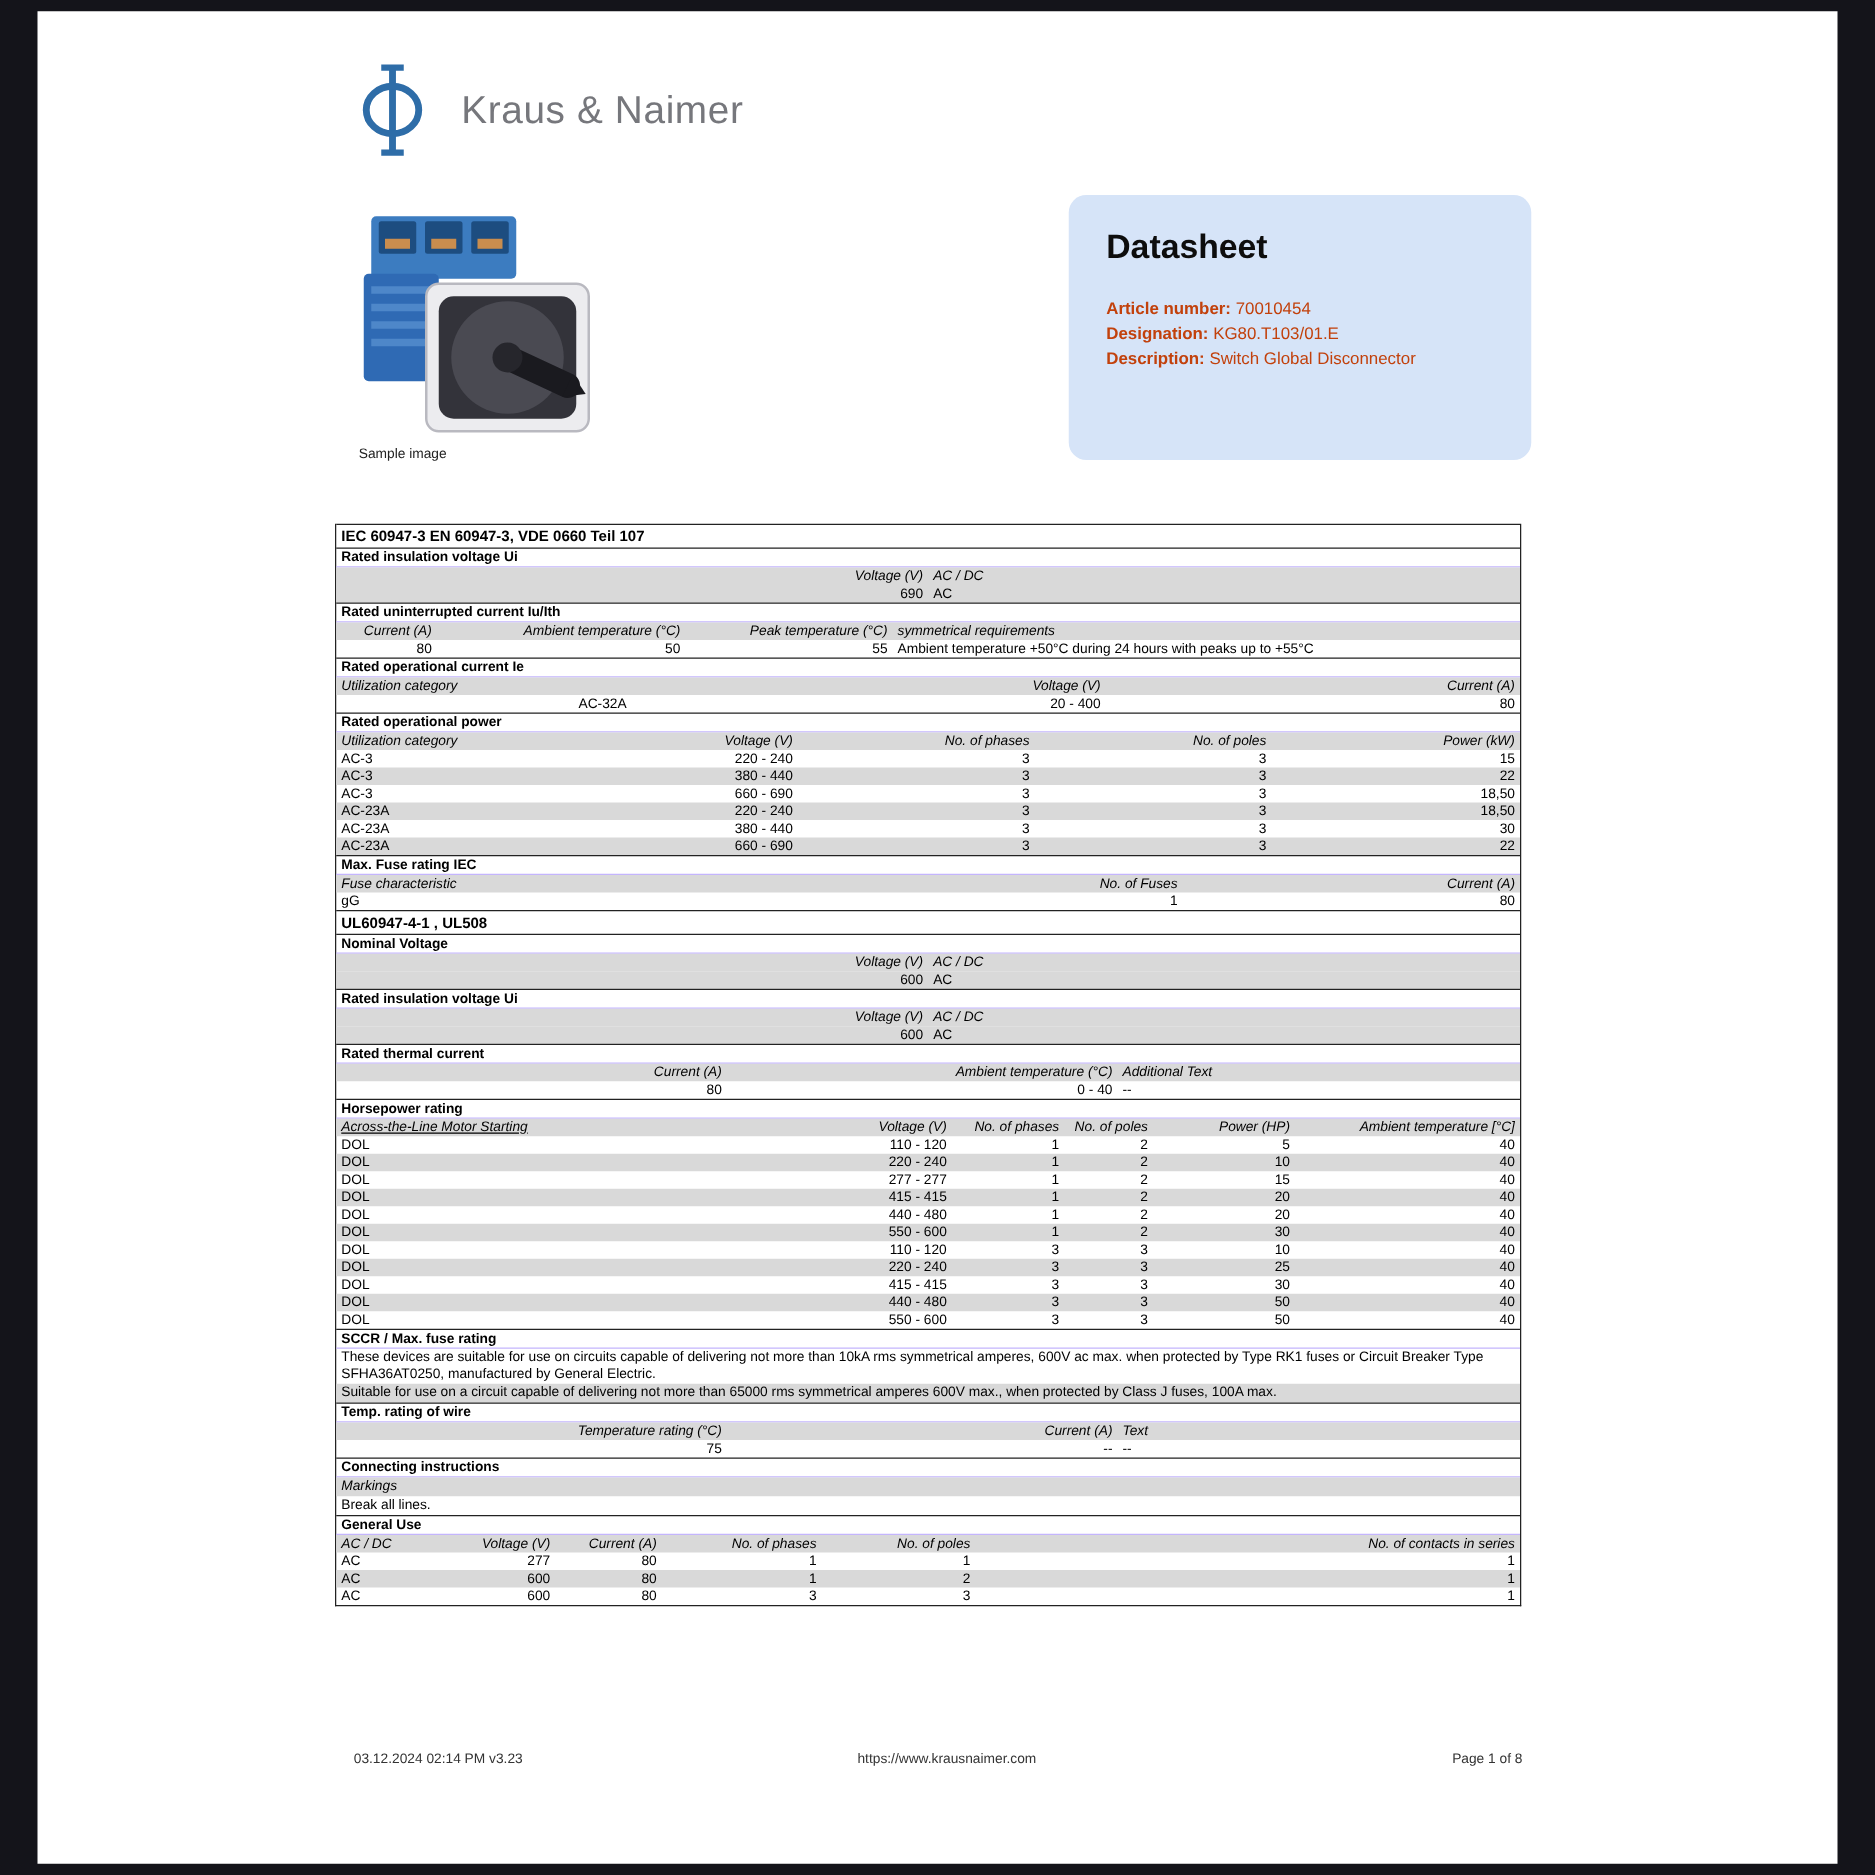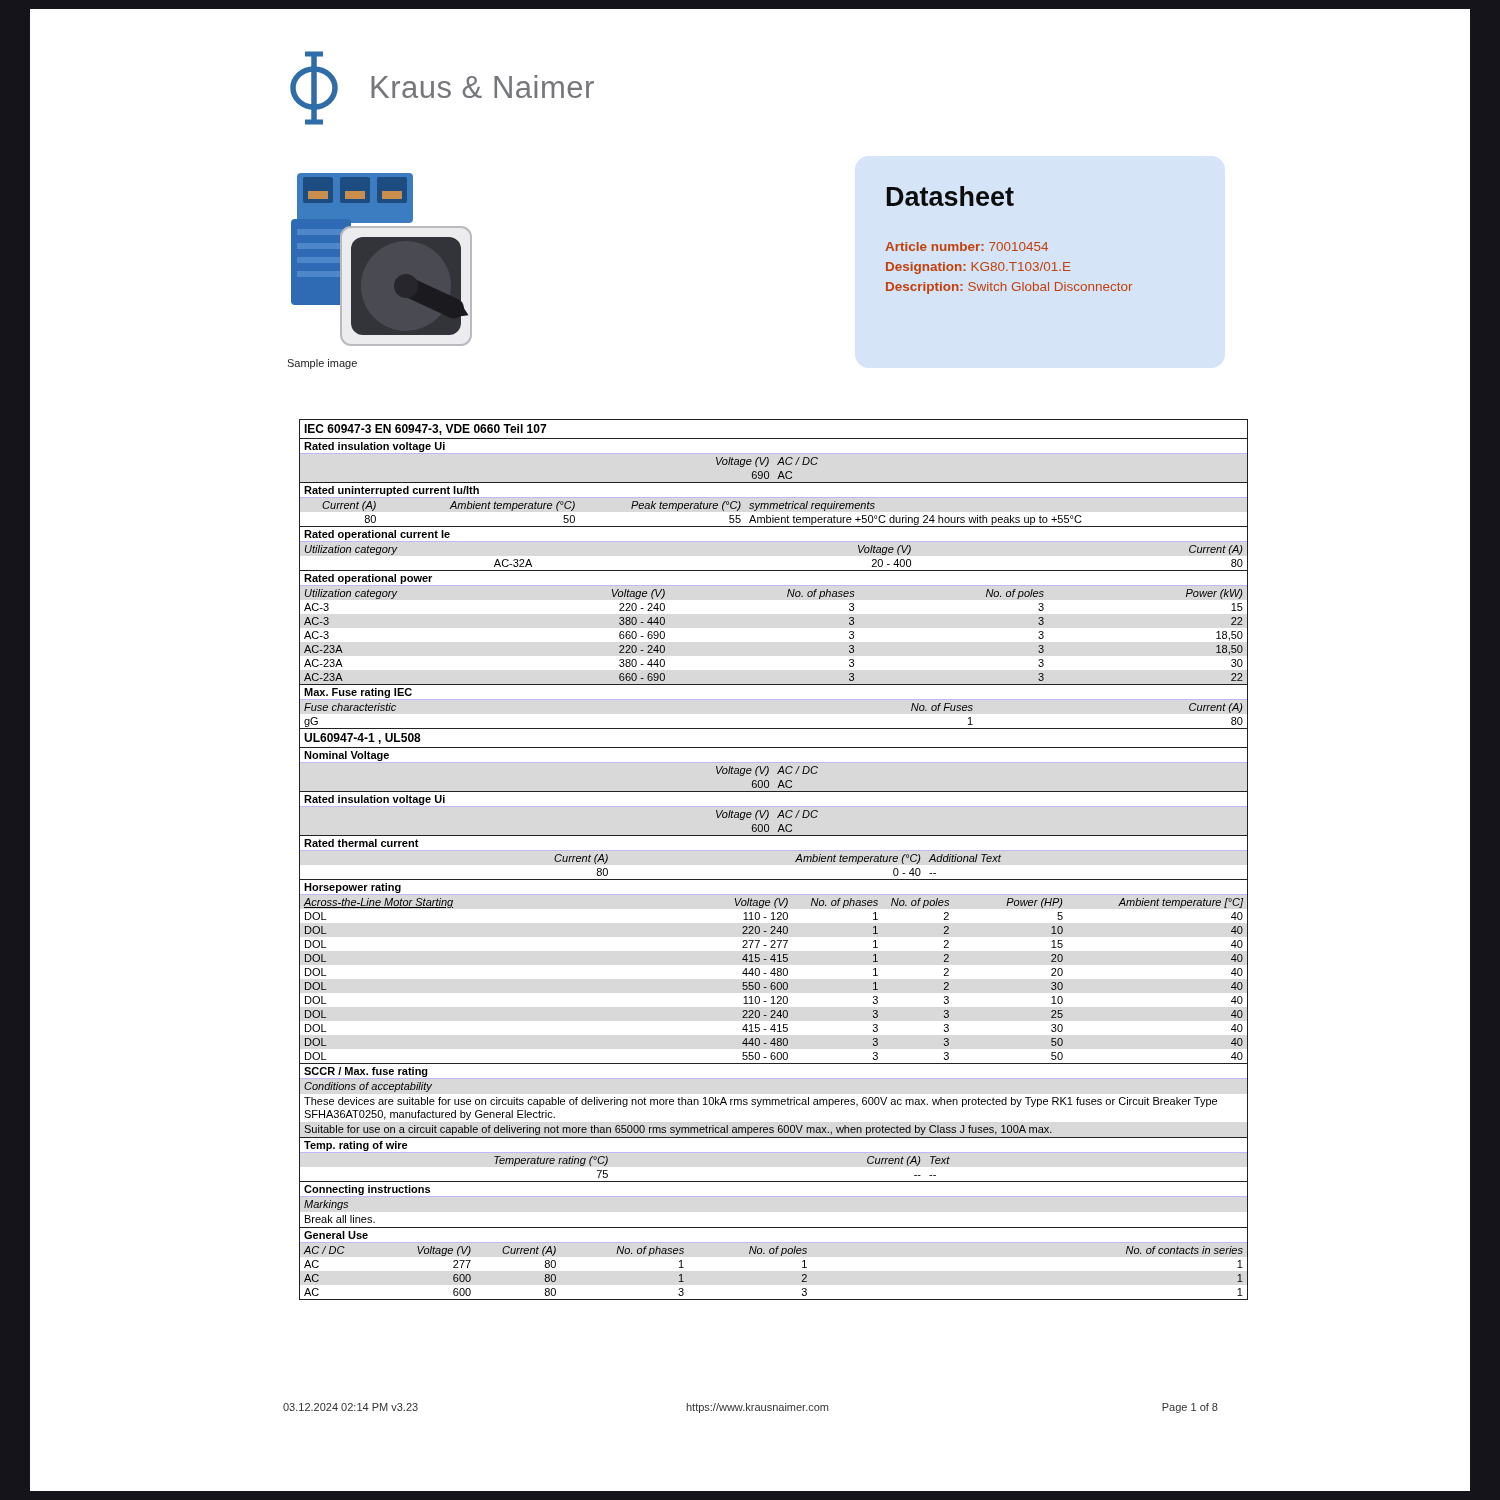--- a/index.html
+++ b/index.html
@@ -23,21 +23,21 @@
   .panel{
     position:absolute;left:825px;top:147px;width:370px;height:212px;
     background:#d6e4f8;border-radius:14px;box-sizing:border-box;
     padding:26px 30px;
   }
   .panel-title{font-size:27px;font-weight:bold;color:#0d0d0d;margin:0 0 24px 0;}
   .field{font-size:13.5px;line-height:20px;color:#c2410c;}
   .field .lbl{font-weight:bold;}
   
   .spec{
-    position:absolute;left:269px;top:410px;width:949px;
+    position:absolute;left:238px;top:410px;width:949px;
     border-left:1px solid #222;border-right:1px solid #222;border-bottom:1px solid #222;
     box-sizing:border-box;
   }
   .trow{min-height:14px;line-height:14px;font-size:11px;color:#000;}
   .trow.shaded{background:#d9d9d9;}
   .trow.cells{display:flex;}
   .trow.hdr .cell{font-style:italic;}
   .cell{box-sizing:border-box;padding:0 4px;white-space:nowrap;overflow:hidden;}
   .cell.r{text-align:right;}
   .cell.l{text-align:left;}
@@ -339,21 +339,20 @@
       </div>
       <div class="trow cells dat">
         <span class="cell l" style="width: 30%;">DOL</span>
         <span class="cell r" style="width: 22%;">550 - 600</span>
         <span class="cell r" style="width: 9.5%;">3</span>
         <span class="cell r" style="width: 7.5%;">3</span>
         <span class="cell r" style="width: 12%;">50</span>
         <span class="cell r" style="width: 19%;">40</span>
       </div>
       <div class="trow subtitle bordered">SCCR / Max. fuse rating</div>
-      <div class="trow textrow shaded italic">Conditions of acceptability</div>
       <div class="trow textrow">These devices are suitable for use on circuits capable of delivering not more than 10kA rms symmetrical amperes, 600V ac max. when protected by Type RK1 fuses or Circuit Breaker Type SFHA36AT0250, manufactured by General Electric.</div>
       <div class="trow textrow shaded">Suitable for use on a circuit capable of delivering not more than 65000 rms symmetrical amperes 600V max., when protected by Class J fuses, 100A max.</div>
       <div class="trow subtitle bordered">Temp. rating of wire</div>
       <div class="trow cells hdr shaded">
         <span class="cell r" style="width: 33%;">Temperature rating (°C)</span>
         <span class="cell r" style="width: 33%;">Current (A)</span>
         <span class="cell l" style="width: 34%;">Text</span>
       </div>
       <div class="trow cells dat">
         <span class="cell r" style="width: 33%;">75</span>

